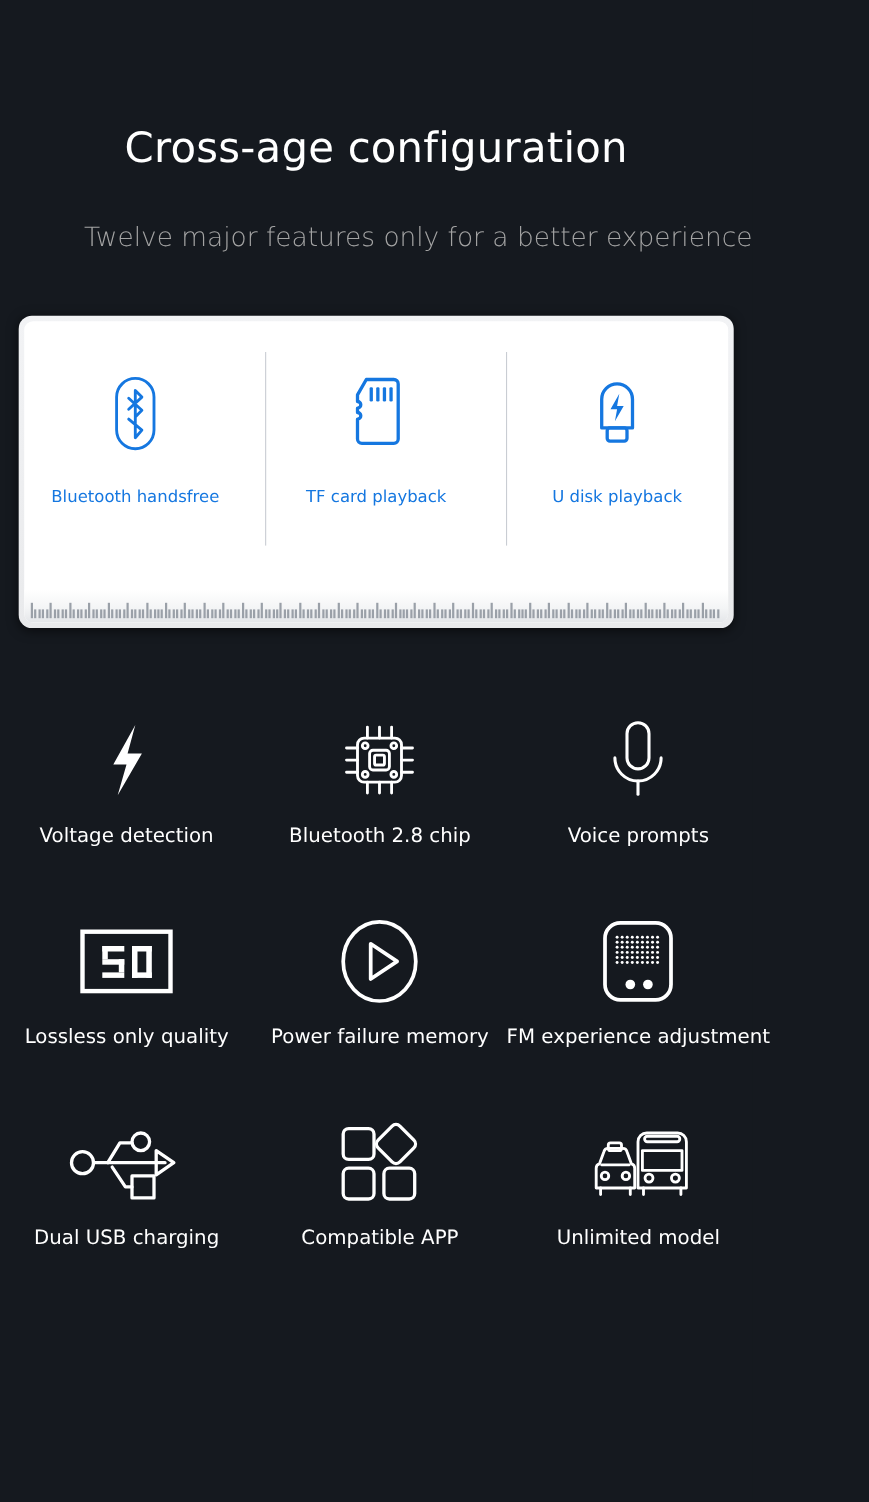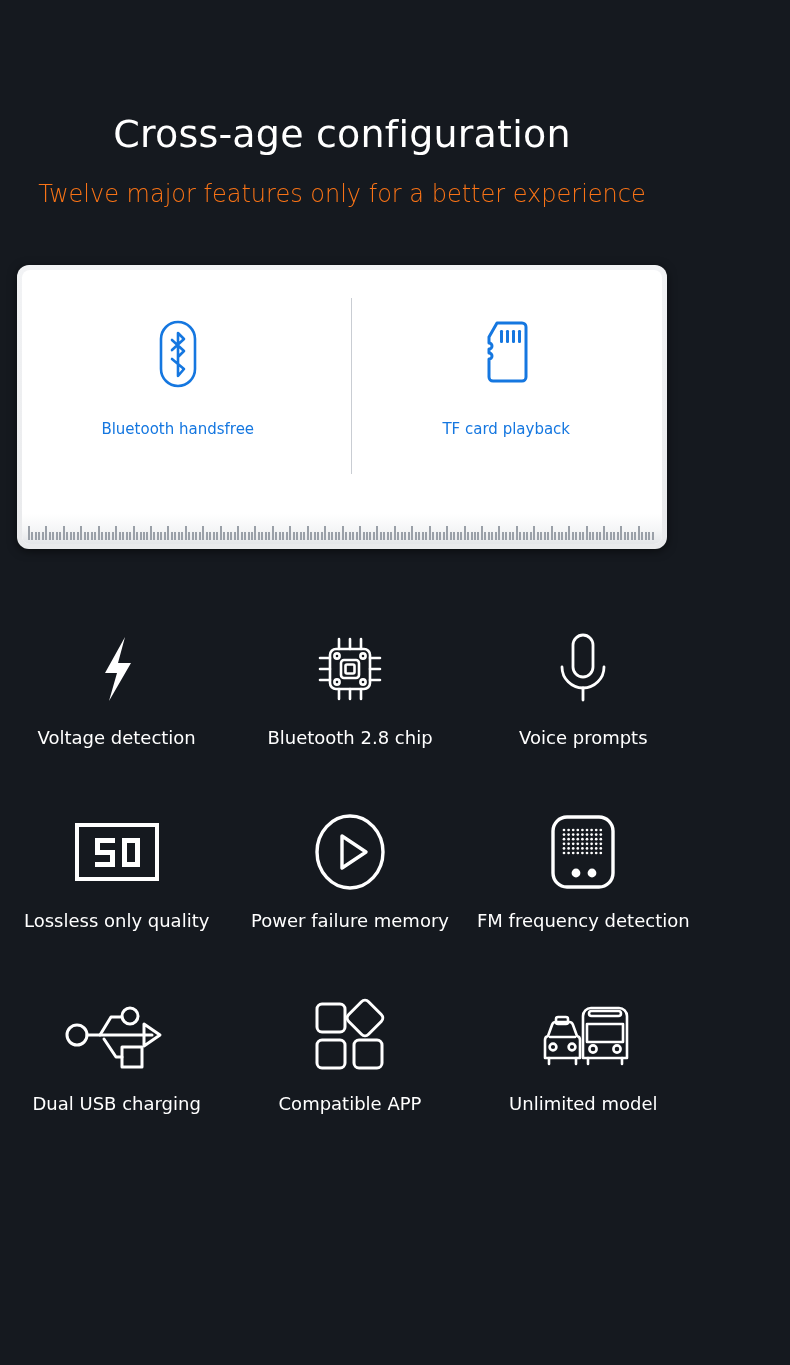--- a/index.html
+++ b/index.html
@@ -26,26 +26,27 @@
   .page-title {
     font-family: "DejaVu Sans", sans-serif;
     font-size: 38px;
     font-weight: 400;
     letter-spacing: 0.2px;
     color: #ffffff;
     line-height: 1.2;
   }
 
   .page-subtitle {
-    margin-top: 22px;
+    margin-top: 44px;
     font-family: "DejaVu Sans", sans-serif;
     font-size: 24px;
     font-weight: 300;
-    color: #f97316;
+    color: #a3a3a3;
     line-height: 1.2;
+    text-align: right;
   }
 
   
   .card-wrap {
     margin: 57px auto 0;
     width: 650px;
     height: 284px;
     background: linear-gradient(180deg, #f2f3f5 0%, #e9eaec 100%);
     border-radius: 12px;
     padding: 5px;
@@ -179,20 +180,30 @@
               <rect x="23" y="11" width="3" height="13" rx="1.2"></rect>
               <rect x="29" y="11" width="3" height="13" rx="1.2"></rect>
               <rect x="35" y="11" width="3" height="13" rx="1.2"></rect>
               <rect x="41" y="11" width="3" height="13" rx="1.2"></rect>
             </g>
           </svg>
         </div>
         <div class="card-label">TF card playback</div>
       </div>
 
+      <div class="card-col">
+        <div class="card-icon">
+          <svg width="56" height="70" viewBox="0 0 56 70">
+            <path d="M14 48 V22 a14 14 0 0 1 28 0 V48 Z" fill="none" stroke="#1577e0" stroke-width="3" stroke-linejoin="round"></path>
+            <rect x="19" y="48" width="18" height="12" rx="2.5" fill="none" stroke="#1577e0" stroke-width="3" stroke-linejoin="round"></rect>
+            <path d="M30 17 L22 31 H28 L26 42 L34 28 H28 Z" fill="#1577e0"></path>
+          </svg>
+        </div>
+        <div class="card-label">U disk playback</div>
+      </div>
 
       <div class="ruler">
           <div class="tick tall"></div>
           <div class="tick short"></div>
           <div class="tick short"></div>
           <div class="tick short"></div>
           <div class="tick short"></div>
           <div class="tick tall"></div>
           <div class="tick short"></div>
           <div class="tick short"></div>
@@ -506,21 +517,21 @@
               <circle cx="35.4" cy="40" r="1.35"></circle>
               <circle cx="40" cy="40" r="1.35"></circle>
               <circle cx="44.599999999999994" cy="40" r="1.35"></circle>
               <circle cx="49.199999999999996" cy="40" r="1.35"></circle>
               <circle cx="53.8" cy="40" r="1.35"></circle>
             </g>
           <circle cx="29" cy="60" r="4.4" fill="#ffffff"></circle>
           <circle cx="45" cy="60" r="4.4" fill="#ffffff"></circle>
         </svg>
       </div>
-      <div class="feature-label">FM frequency detection</div>
+      <div class="feature-label">FM experience adjustment</div>
     </div>
 
     <div class="feature">
       <div class="feature-icon">
         <svg width="106" height="72" viewBox="0 0 106 72">
           <g stroke="#ffffff" stroke-width="3" fill="none" stroke-linejoin="round" stroke-linecap="round">
             <circle cx="13" cy="36" r="10"></circle>
             <path d="M23 36 H88"></path>
             <path d="M80 25 L96 36 L80 47 Z"></path>
             <path d="M36 36 L47 18 H58"></path>

